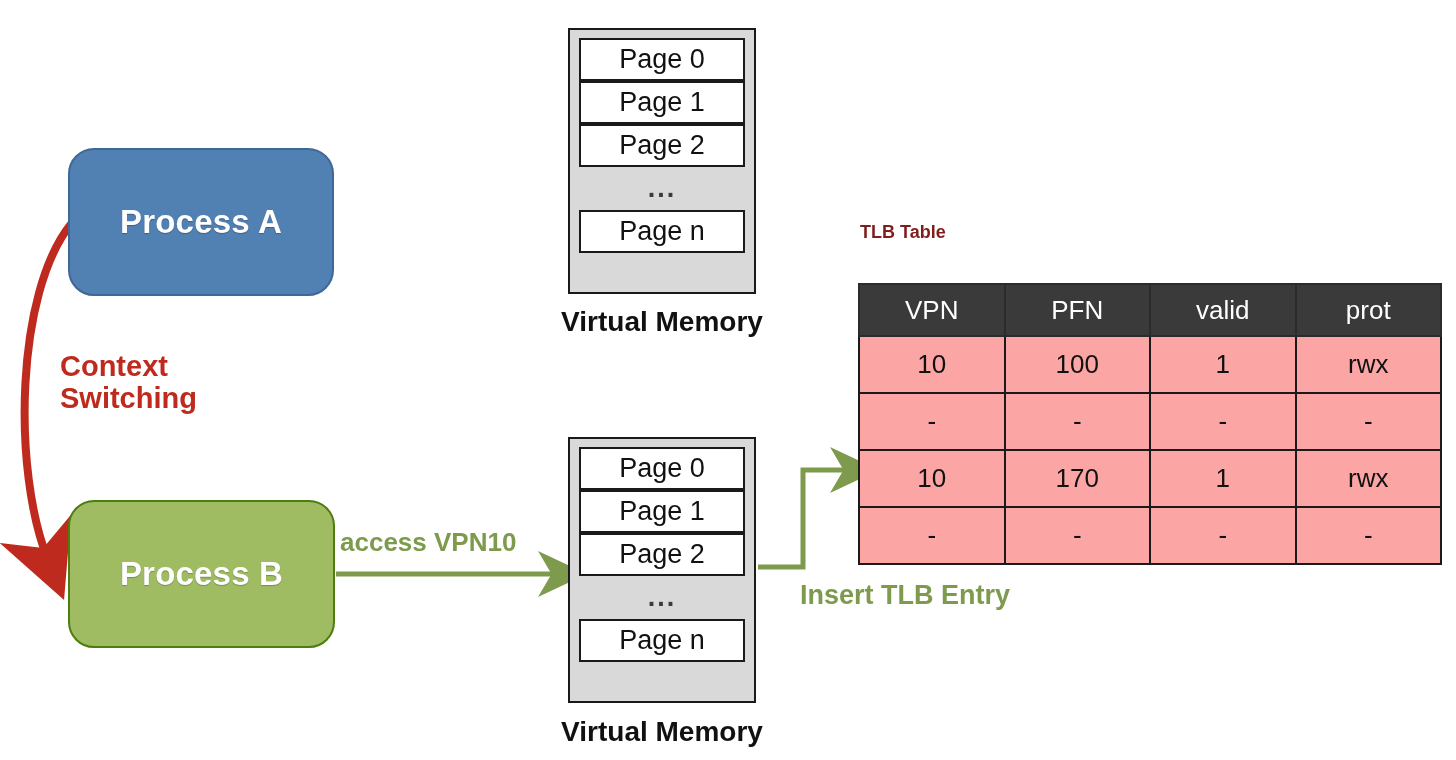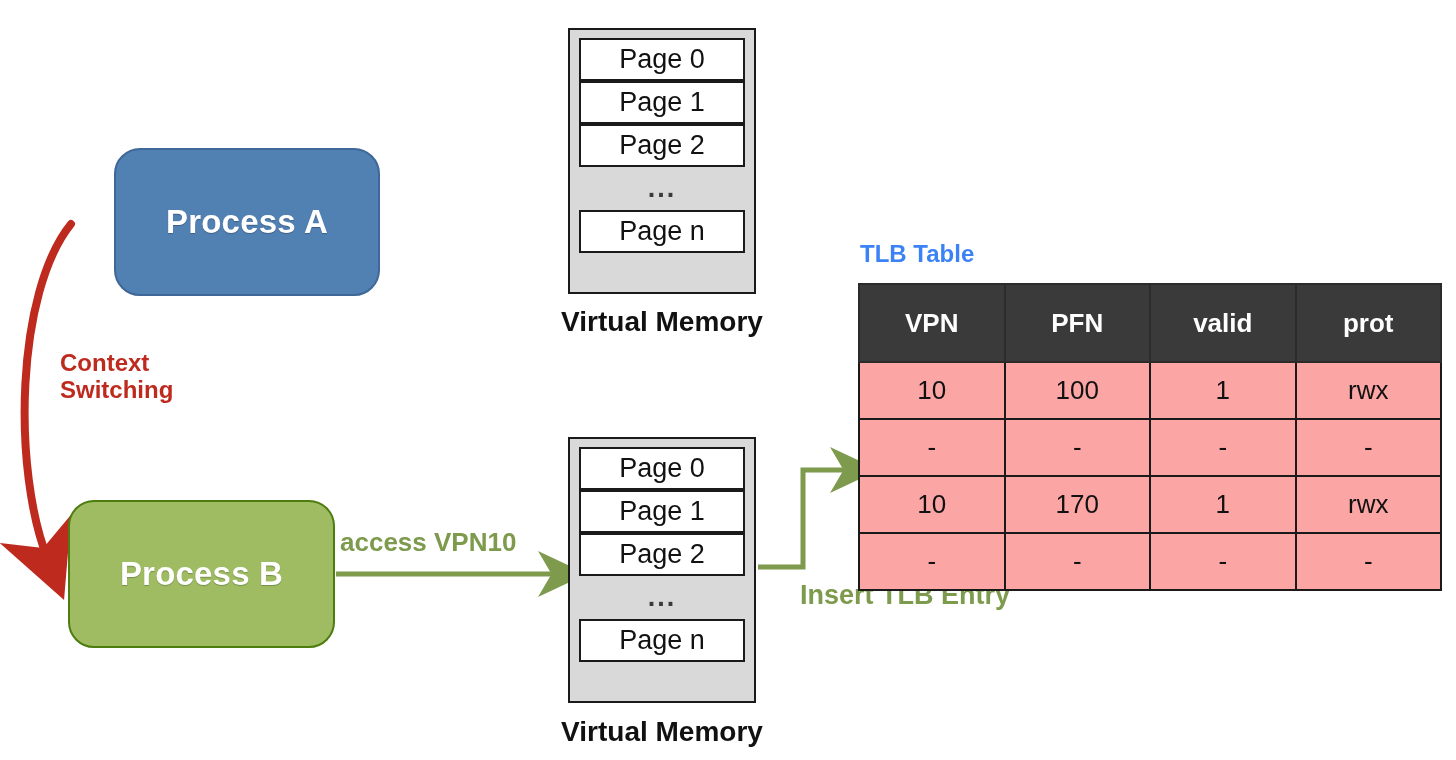--- a/index.html
+++ b/index.html
@@ -30,21 +30,20 @@
     font-weight: bold;
     font-size: 33px;
     letter-spacing: .2px;
     text-shadow: 0 1px 1px rgba(0,0,0,.25);
   }
   #proc-a {
     left: 68px;  top: 148px;
     width: 266px; height: 148px;
     background: #5180B3;
     border: 2px solid #3F6797;
-    margin-left: 46px;
   }
   #proc-b {
     left: 68px;  top: 500px;
     width: 267px; height: 148px;
     background: #9FBC63;
     border: 2px solid #4d7c0f;
   }
 
   
   .vm-block {
@@ -89,40 +88,40 @@
     font-size: 28px;
     font-weight: bold;
     color: #111111;
   }
   #vm-top-caption    { left: 532px; top: 306px; }
   #vm-bottom-caption { left: 532px; top: 716px; }
 
   
   #tlb-title {
     position: absolute;
-    left: 860px; top: 240px;
-    font-size: 24px;
-    font-weight: bold;
-    color: #3b82f6;
+    left: 860px; top: 222px;
+    font-size: 18px;
+    font-weight: bold;
+    color: #7f1d1d;
   }
   #tlb-table {
     position: absolute;
     left: 858px; top: 283px;
     width: 584px;
     border-collapse: collapse;
     table-layout: fixed;
   }
   #tlb-table th {
     background: #3A3A3A;
     color: #ffffff;
     font-size: 26px;
-    font-weight: bold;
+    font-weight: normal;
     height: 50px;
     border: 2px solid #2b2b2b;
-    padding: 13px;
+    padding: 0;
   }
   #tlb-table td {
     background: #fca5a5;
     color: #111111;
     font-size: 26px;
     height: 55px;
     text-align: center;
     border: 2px solid #1A1A1A;
     padding: 0;
     font-weight: normal;
@@ -136,21 +135,21 @@
     pointer-events: none;
   }
   .edge-label {
     position: absolute;
     font-weight: bold;
     line-height: 1.12;
   }
   #context-switching-label {
     left: 60px; top: 350px;
     width: 210px;
-    font-size: 24px;
+    font-size: 29px;
     color: #BE2B1E;
   }
   #access-vpn-label {
     left: 340px; top: 528px;
     font-size: 26px;
     color: #7D9A4D;
   }
   #insert-tlb-label {
     left: 800px; top: 580px;
     font-size: 27px;

